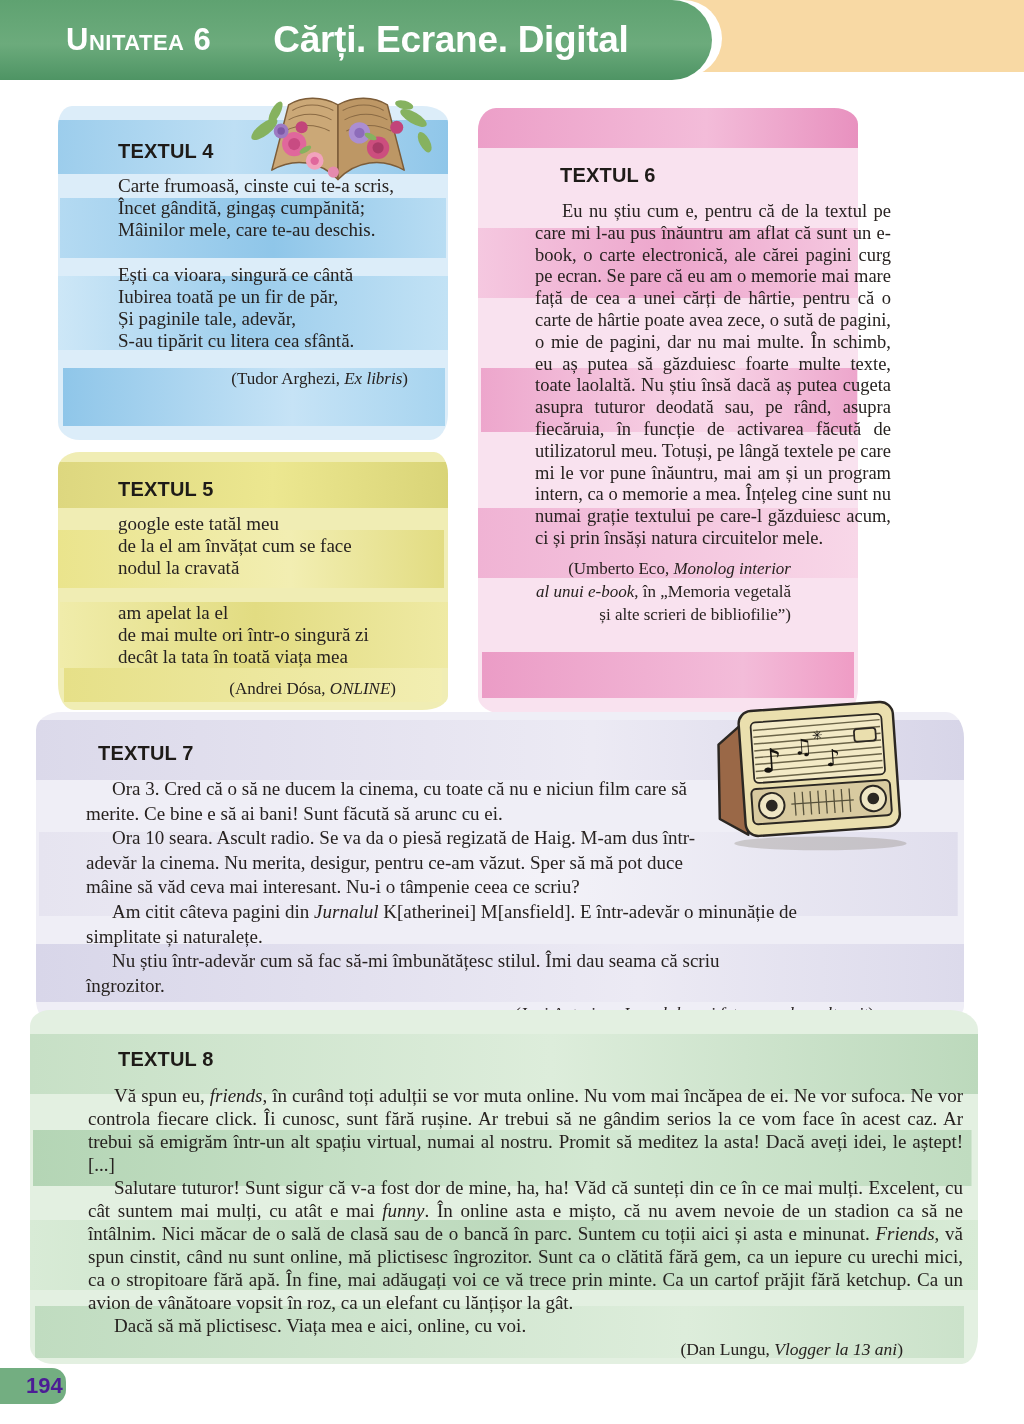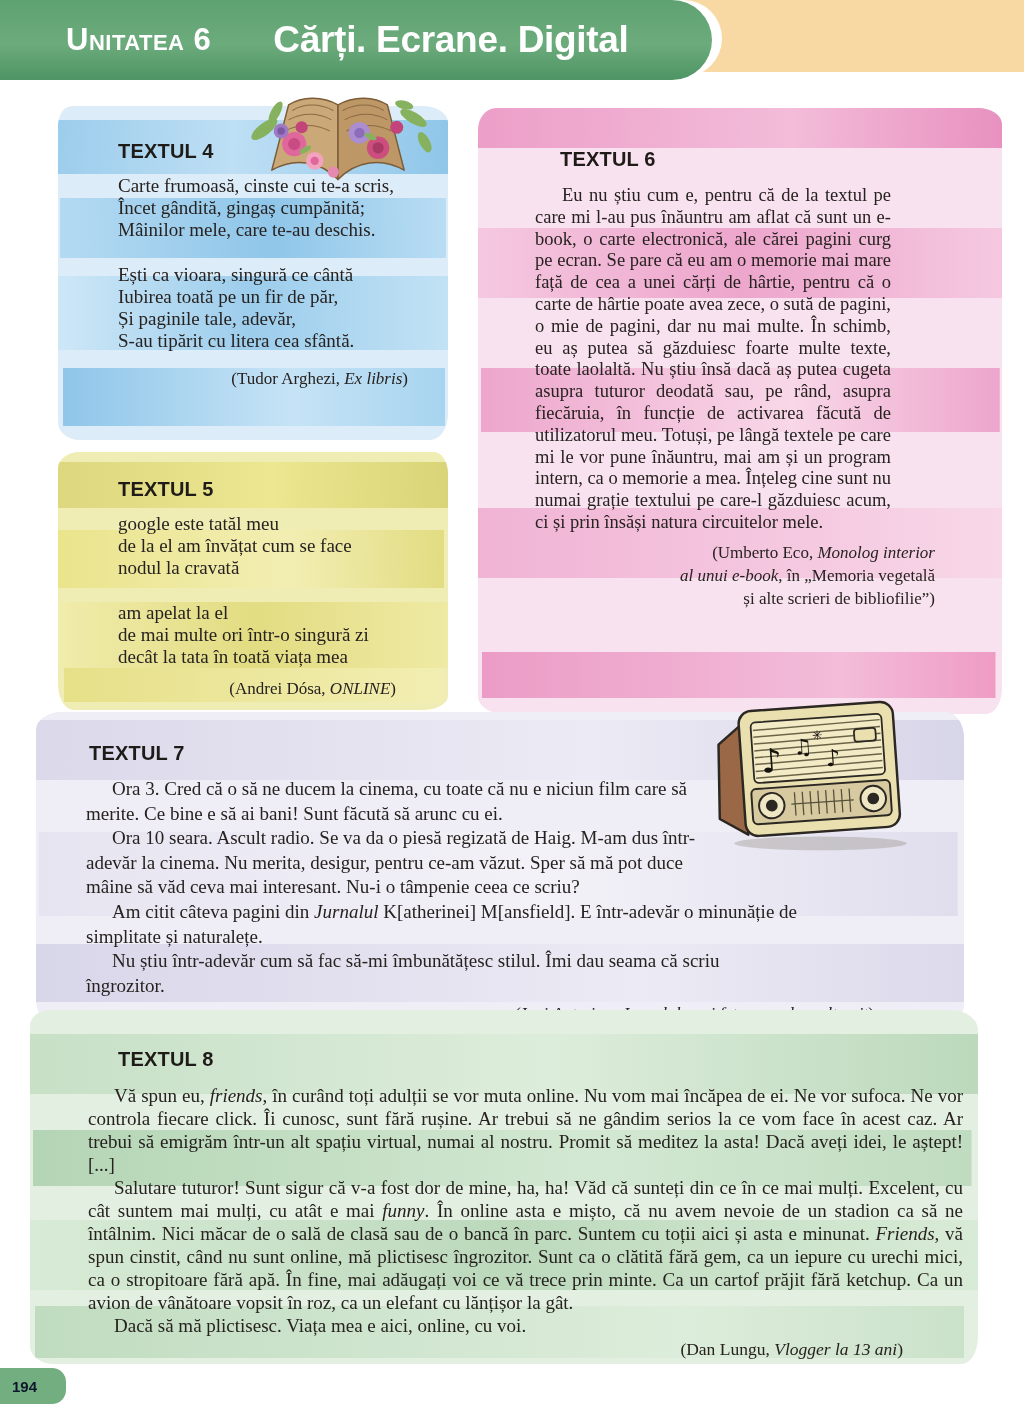--- a/index.html
+++ b/index.html
@@ -39,21 +39,21 @@
     border-radius:22px 14px 26px 16px / 16px 22px 14px 26px;
     background-color:var(--block-yellow,#f0edb4);
     background-image:
       linear-gradient(92deg,#ddd77f,#ece790 55%,#d9d477),
       linear-gradient(88deg,#eae48c,#f2eeb2 60%,#e2dc82),
       linear-gradient(90deg,#f0ecaa,#e2dc82 50%,#efeaa4),
       linear-gradient(90deg,#e6e088,#f2eeb2);
     background-size:100% 46px,99% 58px,100% 66px,97% 44px;
     background-position:0 10px,0 78px,2px 150px,6px 206px;}
 
-  .wc-pink{left:478px;top:108px;width:524px;height:606px;padding:40px 31px 0 57px;
+  .wc-pink{left:478px;top:108px;width:380px;height:606px;padding:56px 31px 0 57px;
     border-radius:18px 24px 16px 26px / 22px 16px 26px 18px;
     background-color:var(--block-pink,#f9e2ef);
     background-image:
       linear-gradient(91deg,#ec9fc8,#f3bcd9 60%,#e891bf),
       linear-gradient(89deg,#f5c8e0,#eda6cc 50%,#f5c8e0),
       linear-gradient(90deg,#eda6cc,#f8d7e8 60%,#eda6cc),
       linear-gradient(90deg,#f0b3d4,#f8d7e8),
       linear-gradient(90deg,#eb9cc6,#f3bcd9 70%,#ef9cc5);
     background-size:100% 40px,100% 70px,99% 64px,100% 70px,98% 46px;
     background-position:0 0,0 120px,3px 260px,0 400px,4px 544px;}
@@ -87,35 +87,35 @@
   .attr4{margin-top:17px;padding-right:24px;}
   .attr5{margin-top:11px;padding-right:36px;}
   .attr6{margin-top:7px;line-height:23px;padding-right:36px;}
   .attr7{margin-top:5px;padding-right:90px;font-size:17.5px;}
   .attr8{margin-top:2px;padding-right:60px;font-size:17.5px;}
 
   #textul4 .book{position:absolute;top:-16px;right:12px;width:196px;height:110px;}
   #textul6 .sec-h{margin-left:25px;}
   #textul6 p{margin:14px 0 0 0;width:356px;font-size:18.5px;line-height:21.8px;
              text-align:justify;text-indent:27px;}
-  #textul7 .sec-h{margin-left:3px;}
+  #textul7 .sec-h{margin-left:12px;}
   #textul7 .radio{position:absolute;top:-24px;right:34px;width:225px;height:168px;}
   #textul7 p{margin:0;font-size:19px;line-height:24.6px;text-indent:26px;}
   #textul7 p.narrow{max-width:648px;}
   #textul7 p.wide{max-width:712px;}
   #textul7 p.first{margin-top:12px;}
   #textul8 .sec-h{margin-left:30px;}
   #textul8 p{margin:0;font-size:19px;line-height:23px;text-indent:26px;
              text-align:justify;}
   #textul8 p.first{margin-top:13px;}
 
   .page-tab{position:absolute;left:0;top:1368px;width:66px;height:36px;
     background:var(--page-tab-green,#73ae81);border-radius:0 14px 14px 0;
     display:flex;align-items:center;font-family:"Liberation Sans",sans-serif;
-    font-weight:700;font-size:15px;color:#0f172a;padding-left:12px;box-sizing:border-box;}
+    font-weight:700;font-size:22px;color:#4c1d95;padding-left:26px;box-sizing:border-box;}
 </style>
 </head>
 <body>
 
 <div class="page">
 
   <header>
     <div class="band"></div>
     <div class="banner-backing"></div>
     <div class="banner">

